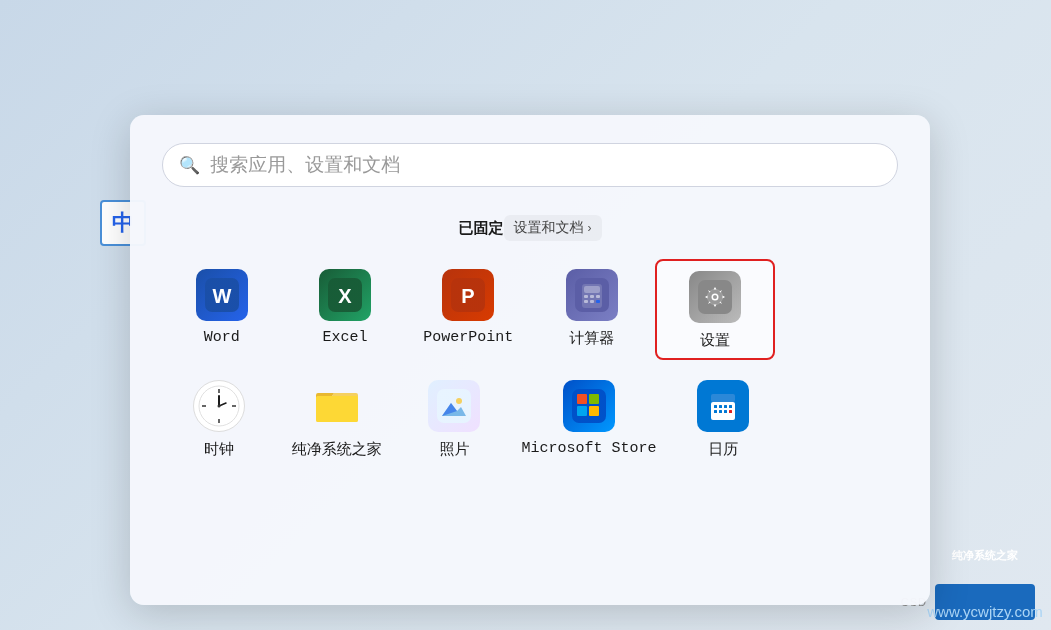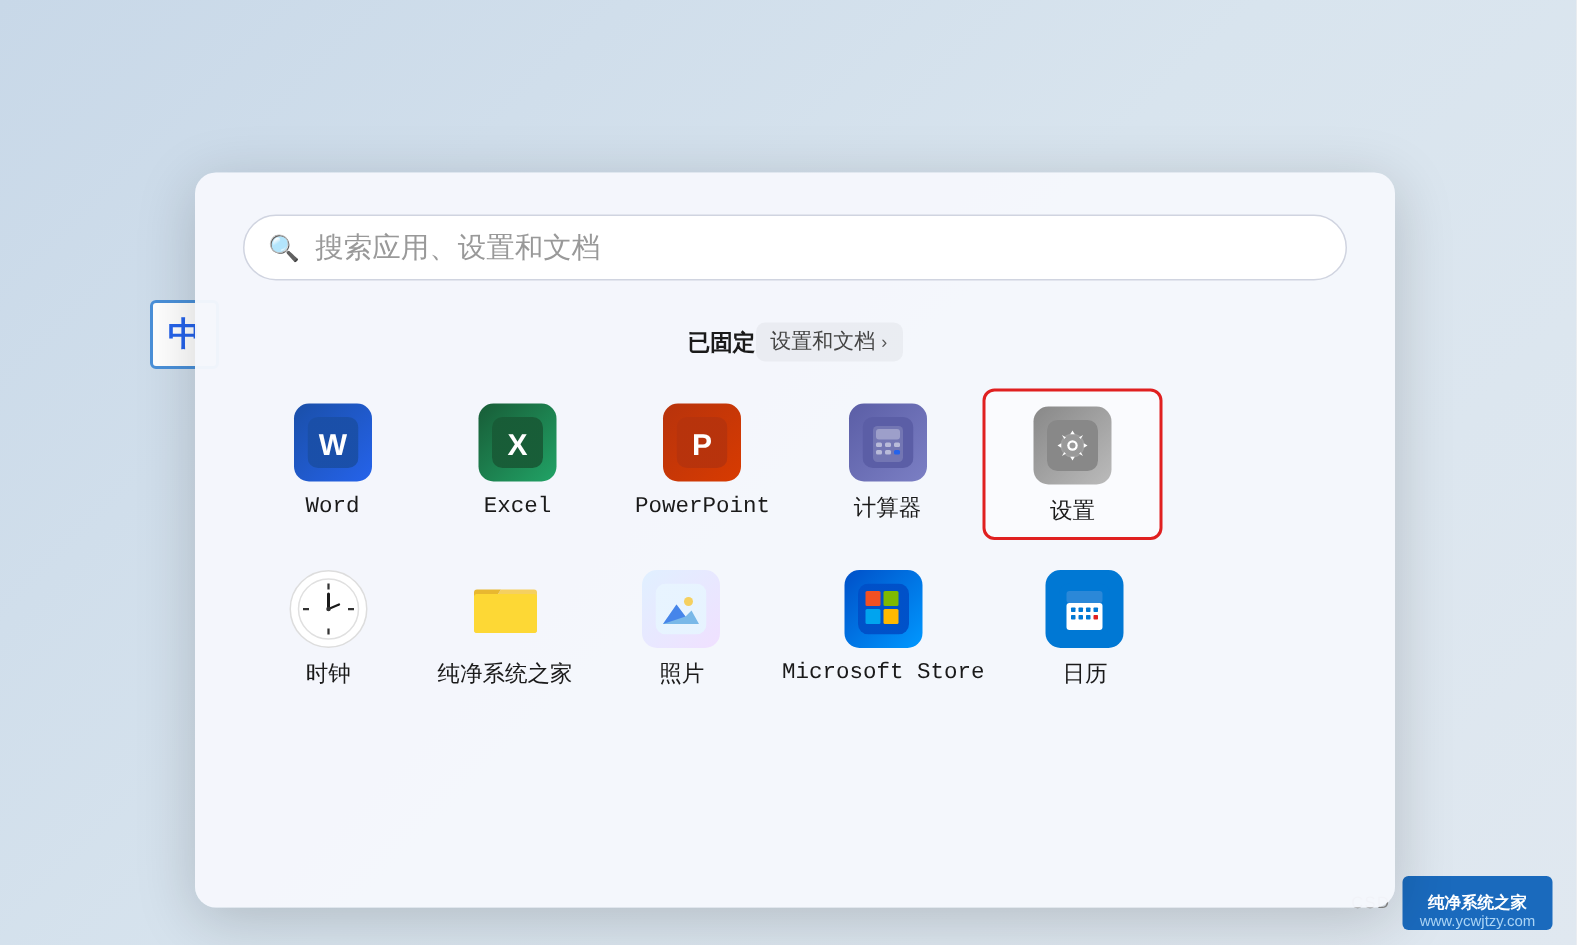--- a/index.html
+++ b/index.html
@@ -198,22 +198,23 @@
 
     .watermark-logo-text {
       color: white;
       font-size: 11px;
       font-weight: bold;
       text-align: center;
       line-height: 1.2;
     }
 
     .watermark-logo-sub {
-      font-size: 10px;
+      font-size: 15px;
       color: #aad4f5;
+      margin-top: 41px;
     }
   </style>
 </head>
 <body>
 
 <div class="desktop-bg">
 
   <div class="ime-indicator">
     <span>中</span>
   </div>

